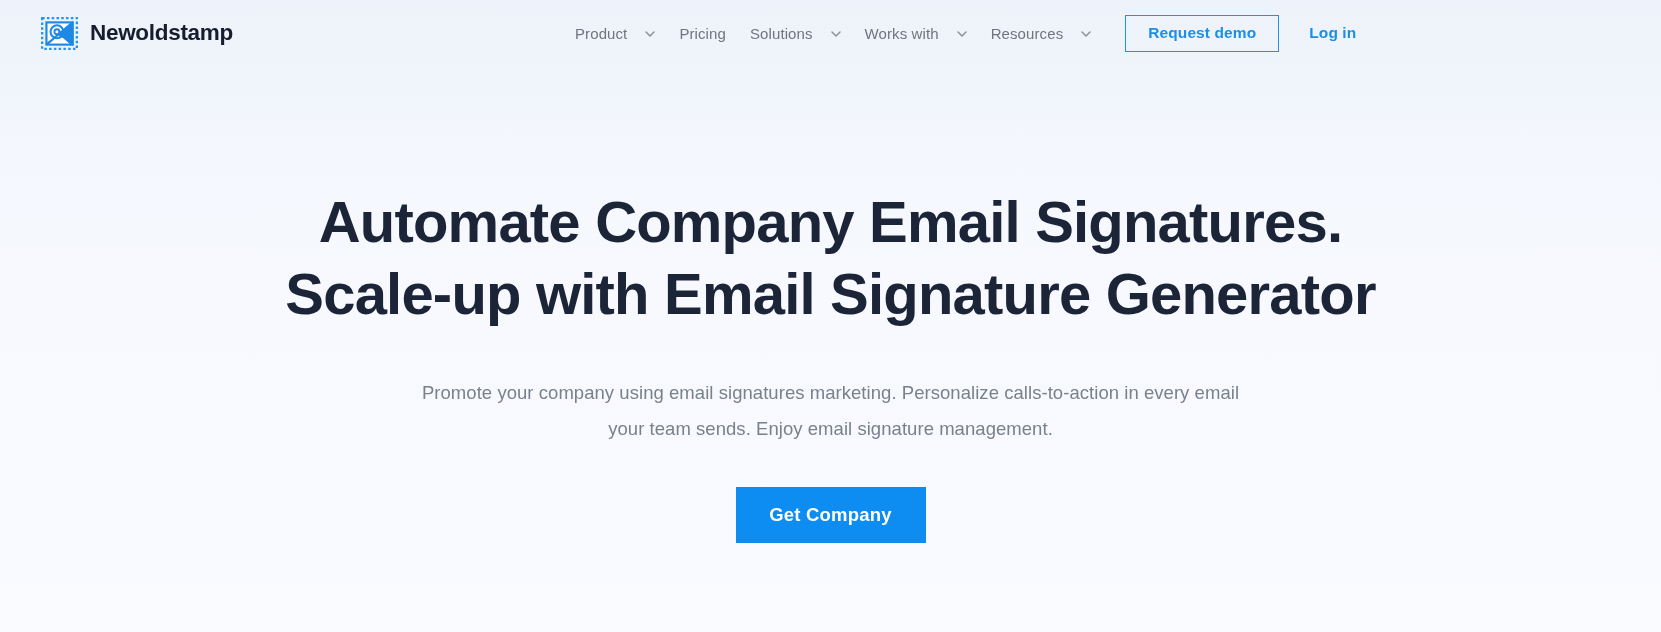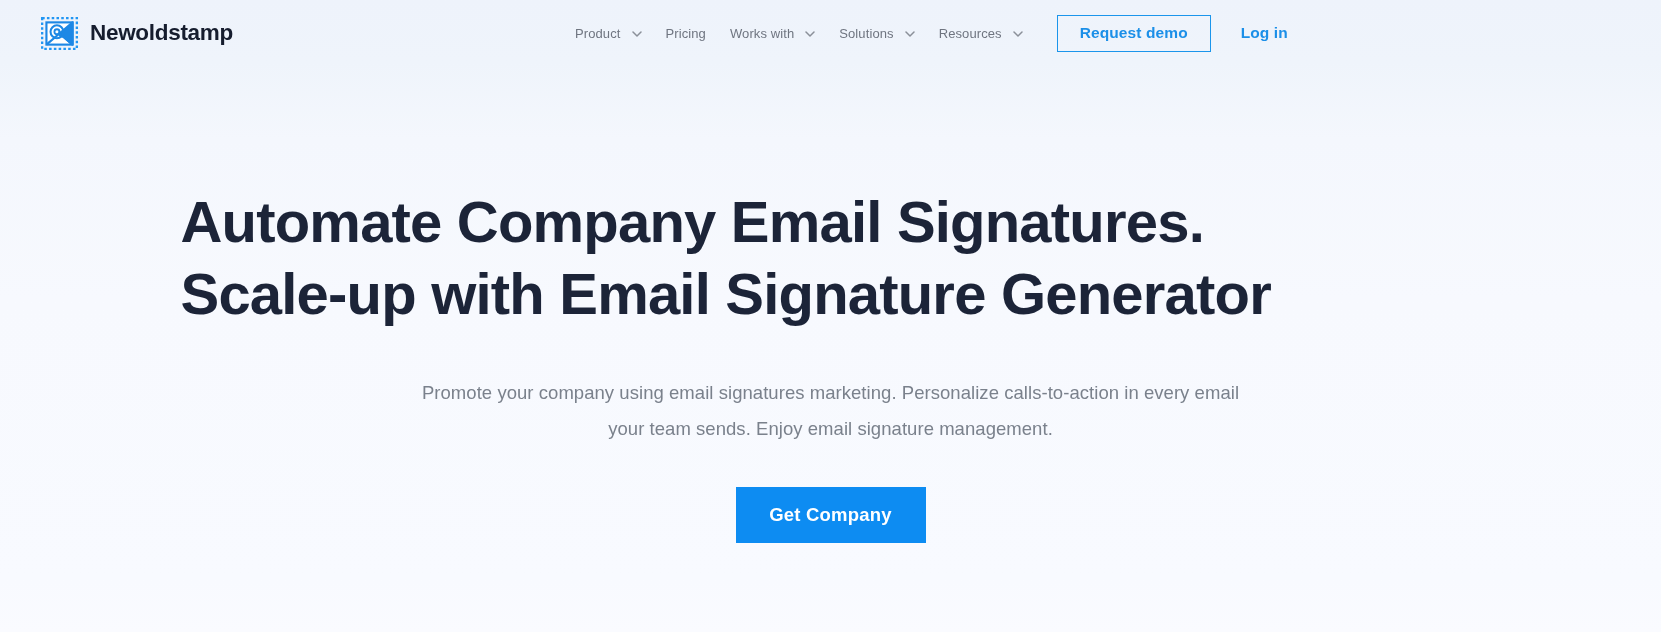--- a/index.html
+++ b/index.html
@@ -67,24 +67,24 @@
   .nav {
     display: flex;
     align-items: center;
     margin-left: 330px;
     gap: 0px;
   }
 
   .nav-item {
     display: flex;
     align-items: center;
-    gap: 11px;
+    gap: 18px;
     padding: 0 12px;
     height: 40px;
-    font-size: 13px;
+    font-size: 15px;
     color: #6f7580;
     cursor: pointer;
     white-space: nowrap;
     letter-spacing: 0.1px;
   }
 
   .nav-item .label { line-height: 1; }
 
   .chev {
     width: 10px;
@@ -131,20 +131,21 @@
     width: 1661px;
     height: 566px;
     display: flex;
     flex-direction: column;
     align-items: center;
   }
 
   .hero-title {
     margin-top: 120px;
     width: 1300px;
+    text-align: center;
     font-size: 58px;
     line-height: 72px;
     font-weight: 700;
     color: #1c2438;
     letter-spacing: -0.8px;
   }
 
   .hero-title .line { display: block; }
 
   .hero-sub {
@@ -214,30 +215,30 @@
           </svg>
         </span>
       </div>
 
       <div class="nav-item">
         <span class="label">Pricing</span>
       </div>
 
 
       <div class="nav-item">
+        <span class="label">Solutions</span>
+        <span>
+          <svg class="chev" viewBox="0 0 10 6" aria-hidden="true">
+            <path d="M1 1 L5 5 L9 1" fill="none" stroke="#8b9099" stroke-width="1.5" stroke-linecap="round" stroke-linejoin="round"></path>
+          </svg>
+        </span>
+      </div>
+
+      <div class="nav-item">
         <span class="label">Works with</span>
-        <span>
-          <svg class="chev" viewBox="0 0 10 6" aria-hidden="true">
-            <path d="M1 1 L5 5 L9 1" fill="none" stroke="#8b9099" stroke-width="1.5" stroke-linecap="round" stroke-linejoin="round"></path>
-          </svg>
-        </span>
-      </div>
-
-      <div class="nav-item">
-        <span class="label">Solutions</span>
         <span>
           <svg class="chev" viewBox="0 0 10 6" aria-hidden="true">
             <path d="M1 1 L5 5 L9 1" fill="none" stroke="#8b9099" stroke-width="1.5" stroke-linecap="round" stroke-linejoin="round"></path>
           </svg>
         </span>
       </div>
 
       <div class="nav-item">
         <span class="label">Resources</span>
         <span>

